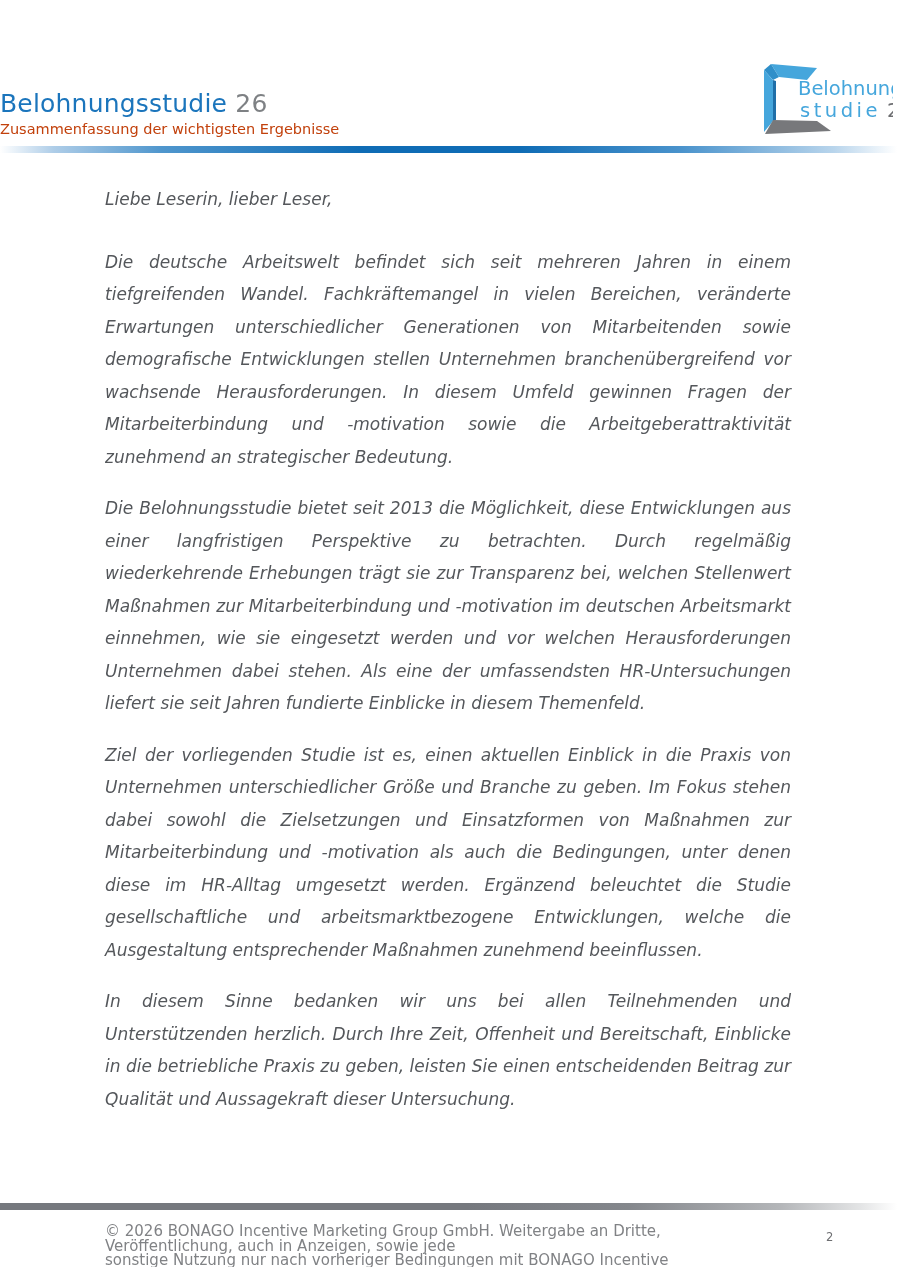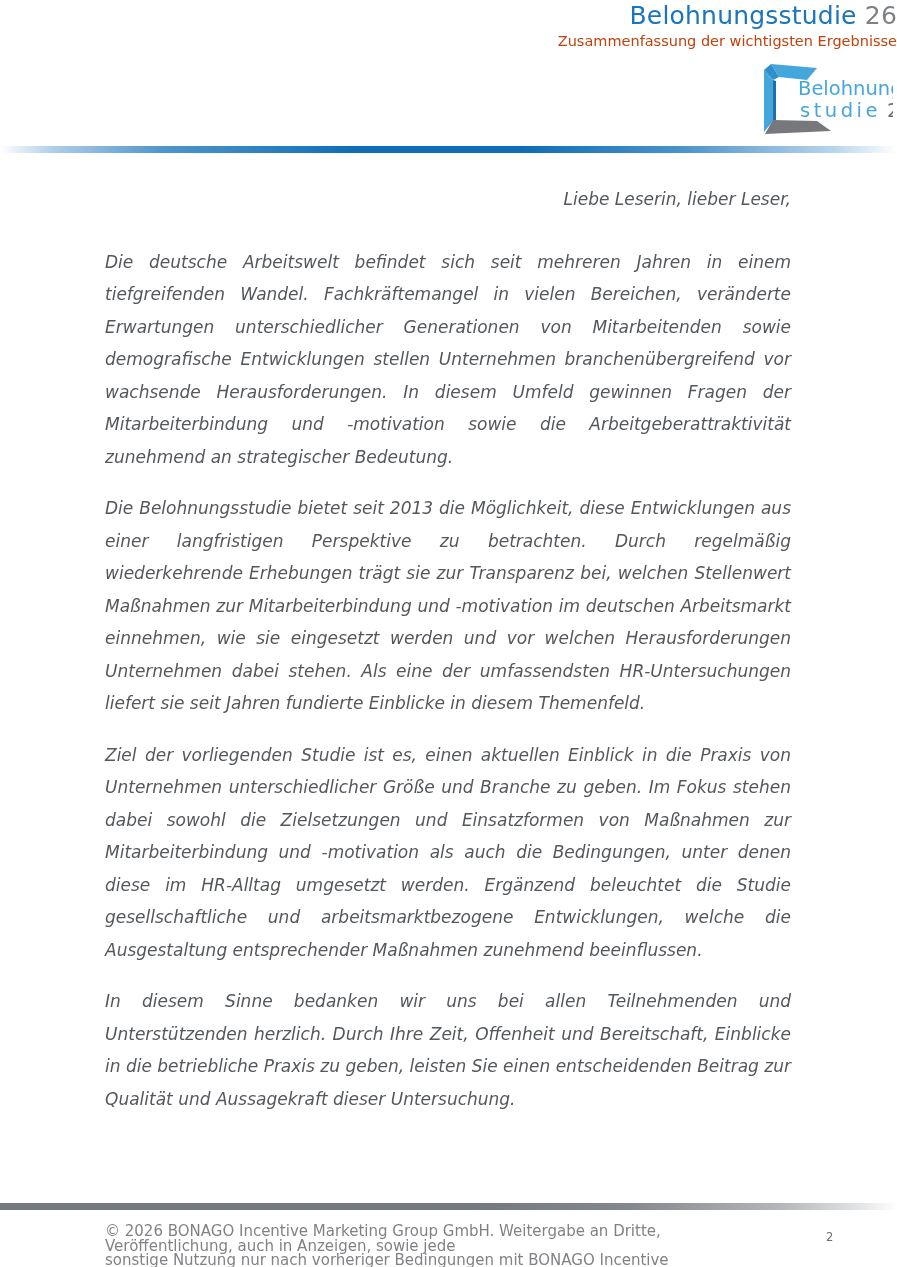--- a/index.html
+++ b/index.html
@@ -8,21 +8,21 @@
     position: relative;
     width: 897px;
     height: 1267px;
     background: #ffffff;
     font-family: "DejaVu Sans", sans-serif;
     overflow: hidden;
     margin: 0 auto;
   }
 
   
-  .header { text-align: right; }
+  .header { padding-top: 88px; text-align: left; }
   .title {
     font-size: 25px;
     font-weight: 500;
     letter-spacing: 0.2px;
     color: #1B75BC;
     line-height: 32px;
   }
   .title .title-number { color: #7E8184; font-weight: 400; }
   .subtitle {
     font-size: 14.5px;
@@ -53,21 +53,21 @@
     position: absolute;
     top: 183px;
     left: 105px;
     width: 686px;
     color: #54575B;
     font-style: italic;
     font-size: 17px;
     line-height: 32.5px;
     text-align: justify;
   }
-  .salutation { margin-bottom: 30px; text-align: right; }
+  .salutation { margin-bottom: 30px; text-align: left; }
   .content p.para { margin-bottom: 19px; }
   .content p.para:last-child { margin-bottom: 16px; }
 
   
   .gray-divider {
     position: absolute;
     left: 0; right: 0;
     top: 1203px;
     height: 7px;
     background: linear-gradient(90deg,

